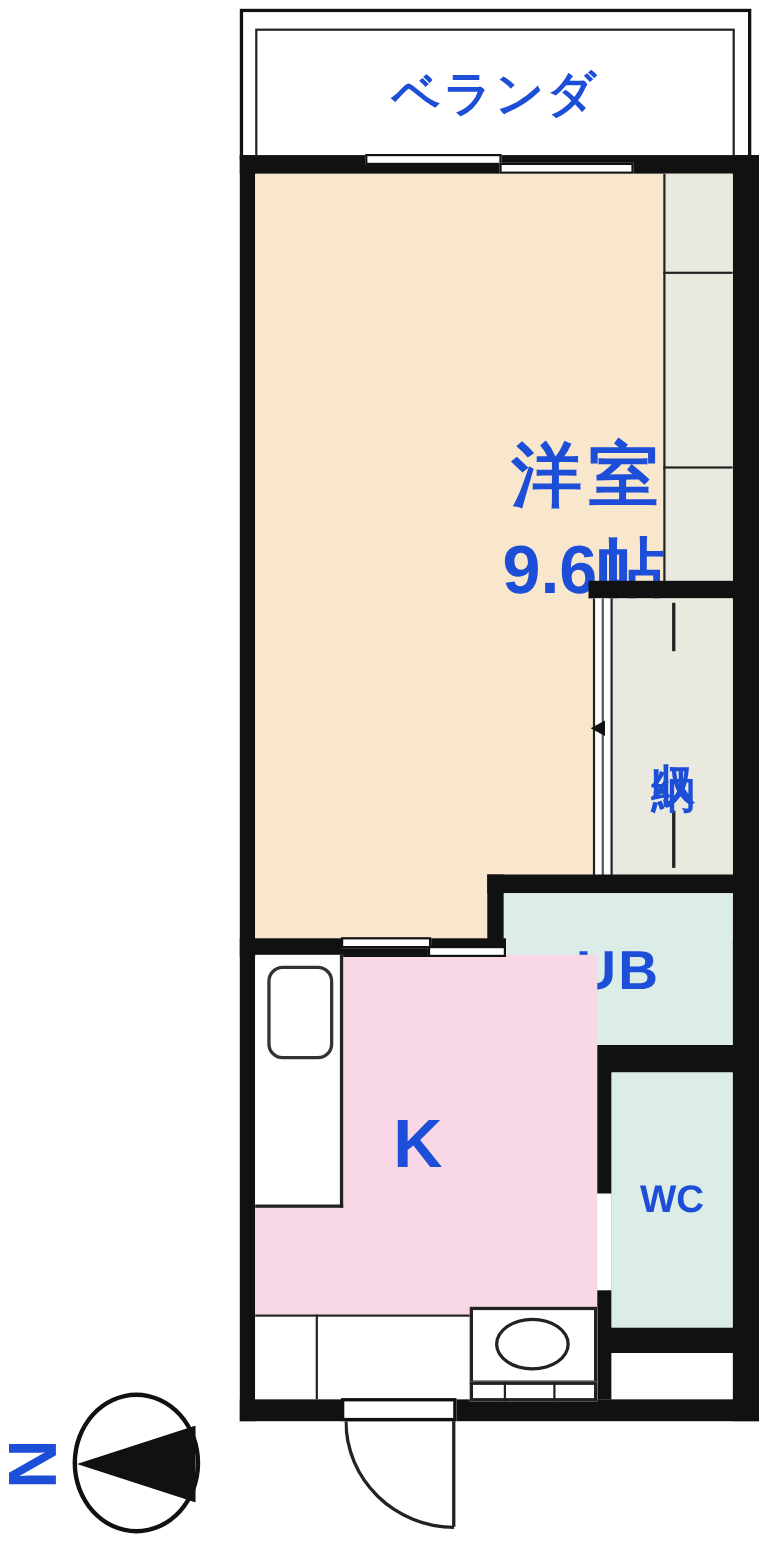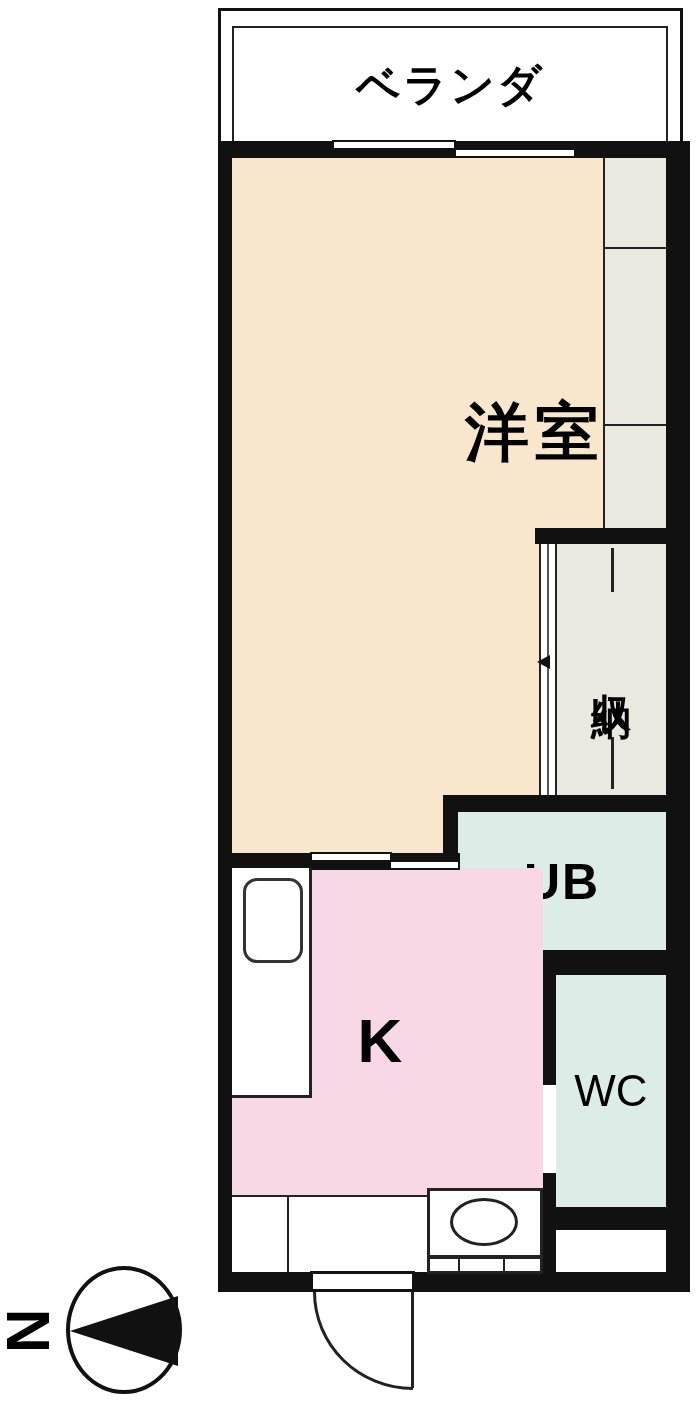--- a/index.html
+++ b/index.html
@@ -4,21 +4,21 @@
 <style>
   html,body{margin:0;padding:0;background:#fff;}
   body{font-family:"Liberation Sans","DejaVu Sans",sans-serif;}
   #stage{position:relative;width:700px;height:1417px;background:#ffffff;overflow:hidden;}
   .abs{position:absolute;box-sizing:border-box;}
   .wall{background:#111111;}
   .room-beige{background:#f8e7cd;}
   .room-pink{background:#f8d7e6;}
   .room-teal{background:#dcece6;}
   .room-gray{background:#e9e9e0;}
-  .lbl{color:#000000;white-space:nowrap;}
+  .lbl{color:#1d4ed8;white-space:nowrap;}
   .panel{background:#ffffff;border:2px solid #111;}
   .thinline{background:#222;}
 
   
   .balcony-outer{left:218px;top:8px;width:465px;height:137px;border:3px solid #111;background:#fff;}
   .balcony-inner{left:232px;top:26px;width:436px;height:119px;border:2px solid #222;background:#fff;
                  display:flex;align-items:center;justify-content:center;}
   .balcony-label{font-size:44px;font-weight:700;letter-spacing:2px;}
 
   
@@ -60,21 +60,21 @@
   .ub-bottomwall{left:443px;top:950px;width:247px;height:25px;}
   .ub-label{font-size:50px;font-weight:600;letter-spacing:2px;}
   .ub-door-gap{left:443px;top:916px;width:15px;height:42px;background:#fff;}
 
   
   .washer{left:438px;top:971px;width:102px;height:88px;background:#fff;border:3px dashed #444;}
 
   
   .wc-leftwall{left:540px;top:967px;width:16px;height:305px;}
   .wc-room{left:556px;top:975px;width:110px;height:232px;display:flex;align-items:center;justify-content:center;}
-  .wc-label{font-size:44px;font-weight:400;}
+  .wc-label{font-size:35px;font-weight:700;}
   .wc-bottomwall{left:540px;top:1207px;width:150px;height:23px;}
   .wc-niche{left:556px;top:1230px;width:110px;height:42px;background:#fff;}
   .wc-door-gap{left:540px;top:1085px;width:16px;height:88px;background:#fff;}
   .wc-door-leaf{left:448px;top:1174px;width:95px;height:3px;background:#222;}
   .wc-door-arc{left:448px;top:1081px;width:95px;height:95px;border-top:3px solid #222;border-left:3px solid #222;
                border-top-left-radius:100% 100%;}
 
   
   .kitchen{left:232px;top:868px;width:311px;height:327px;}
   .kitchen-topwall{left:218px;top:853px;width:242px;height:17px;}
@@ -119,20 +119,21 @@
   <div class="abs wall wall-left"></div>
   <div class="abs wall wall-right"></div>
   <div class="abs wall wall-bottom"></div>
 
   <div class="abs panel win-a"></div>
   <div class="abs panel win-b"></div>
 
   <div class="abs room-beige main-room"></div>
   <div class="abs lbl main-room-label">
     <div class="l1">洋室</div>
+    <div class="l2">9.6帖</div>
   </div>
 
   <div class="abs room-gray side-strip"></div>
   <div class="abs thinline strip-div1"></div>
   <div class="abs thinline strip-div2"></div>
 
   <div class="abs wall storage-topwall"></div>
   <div class="abs room-gray storage-room"></div>
   <div class="abs storage-door"></div>
   <div class="abs storage-door-line"></div>

